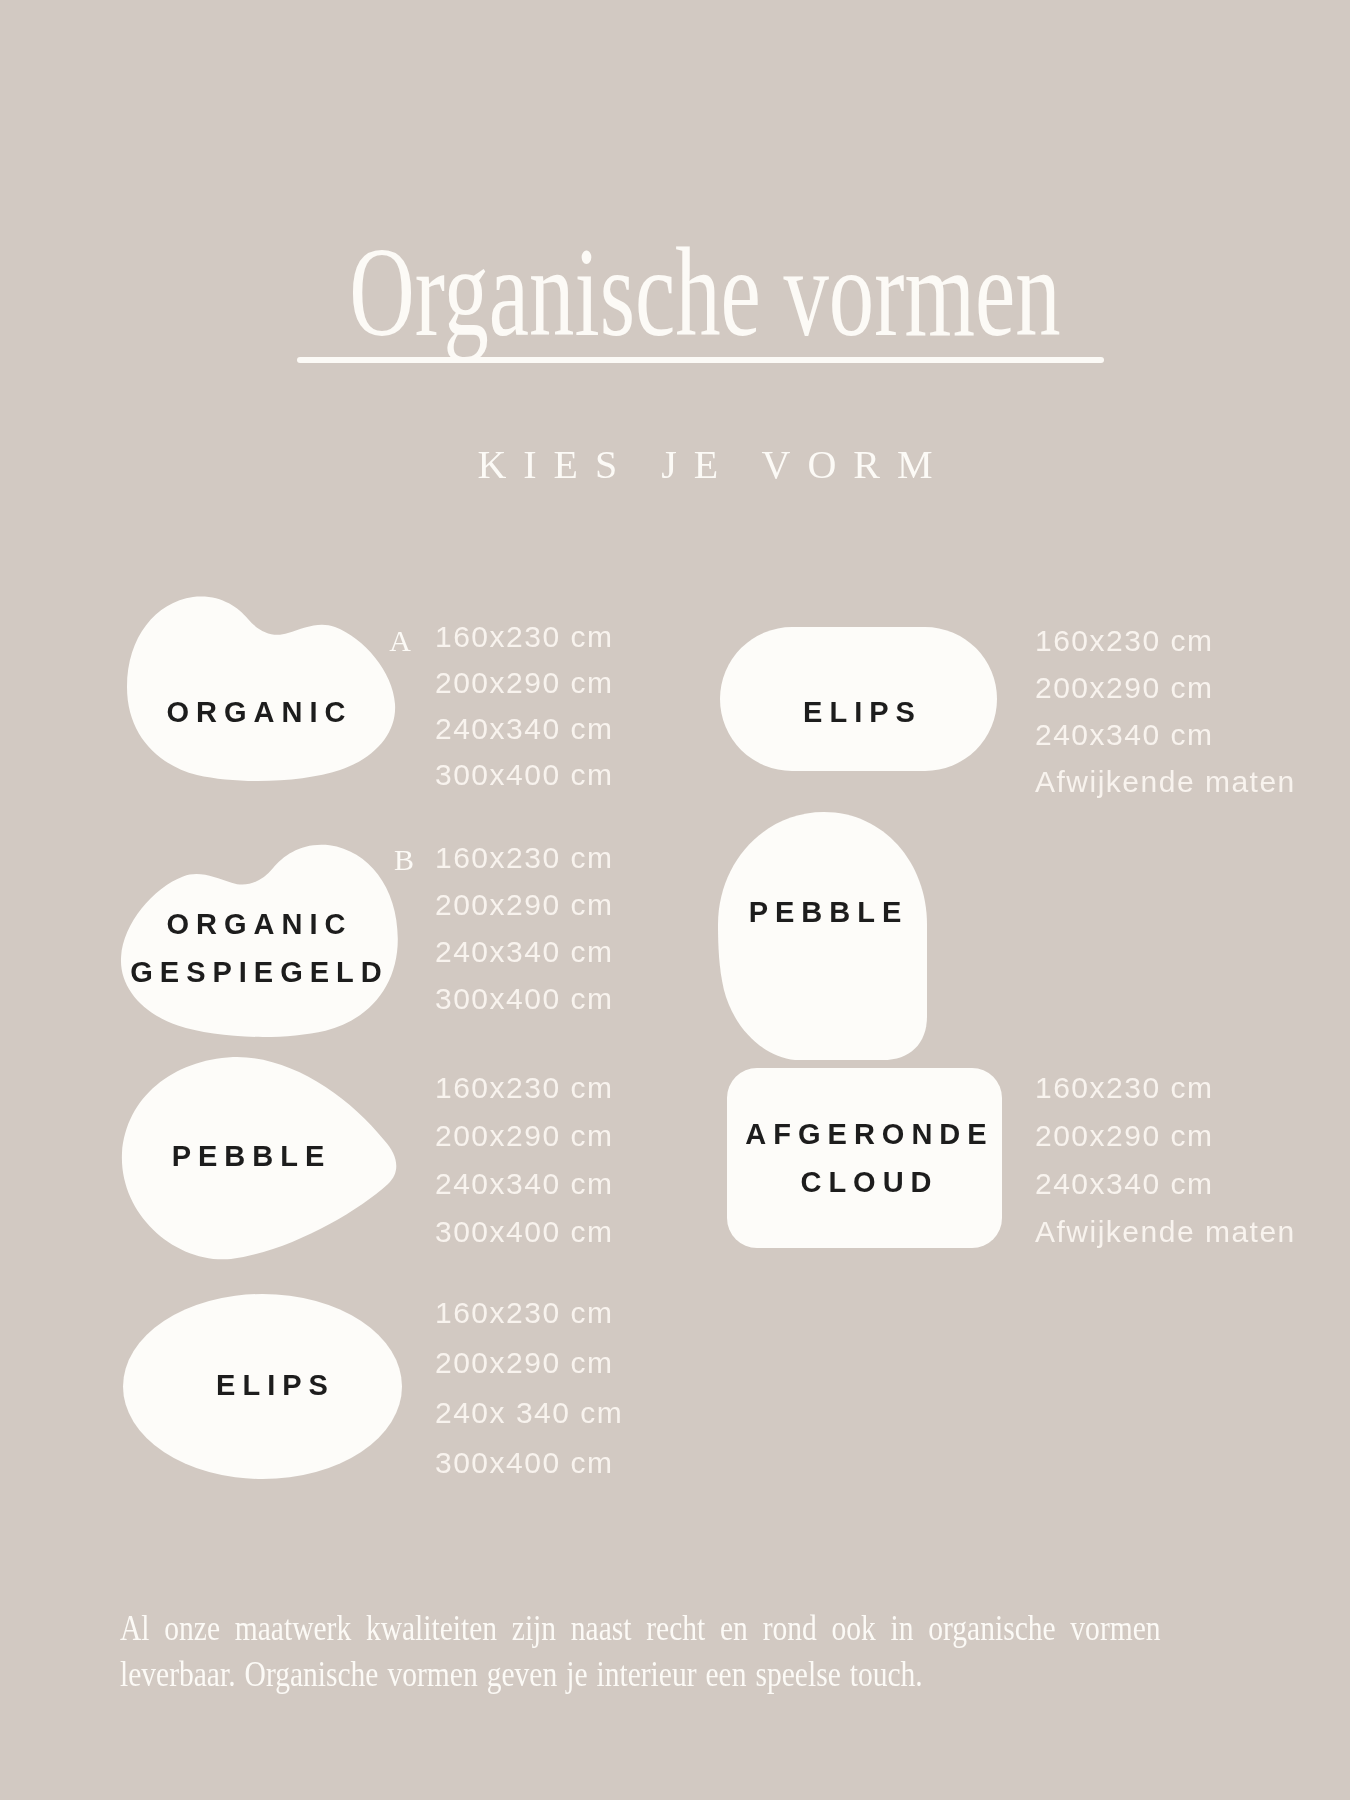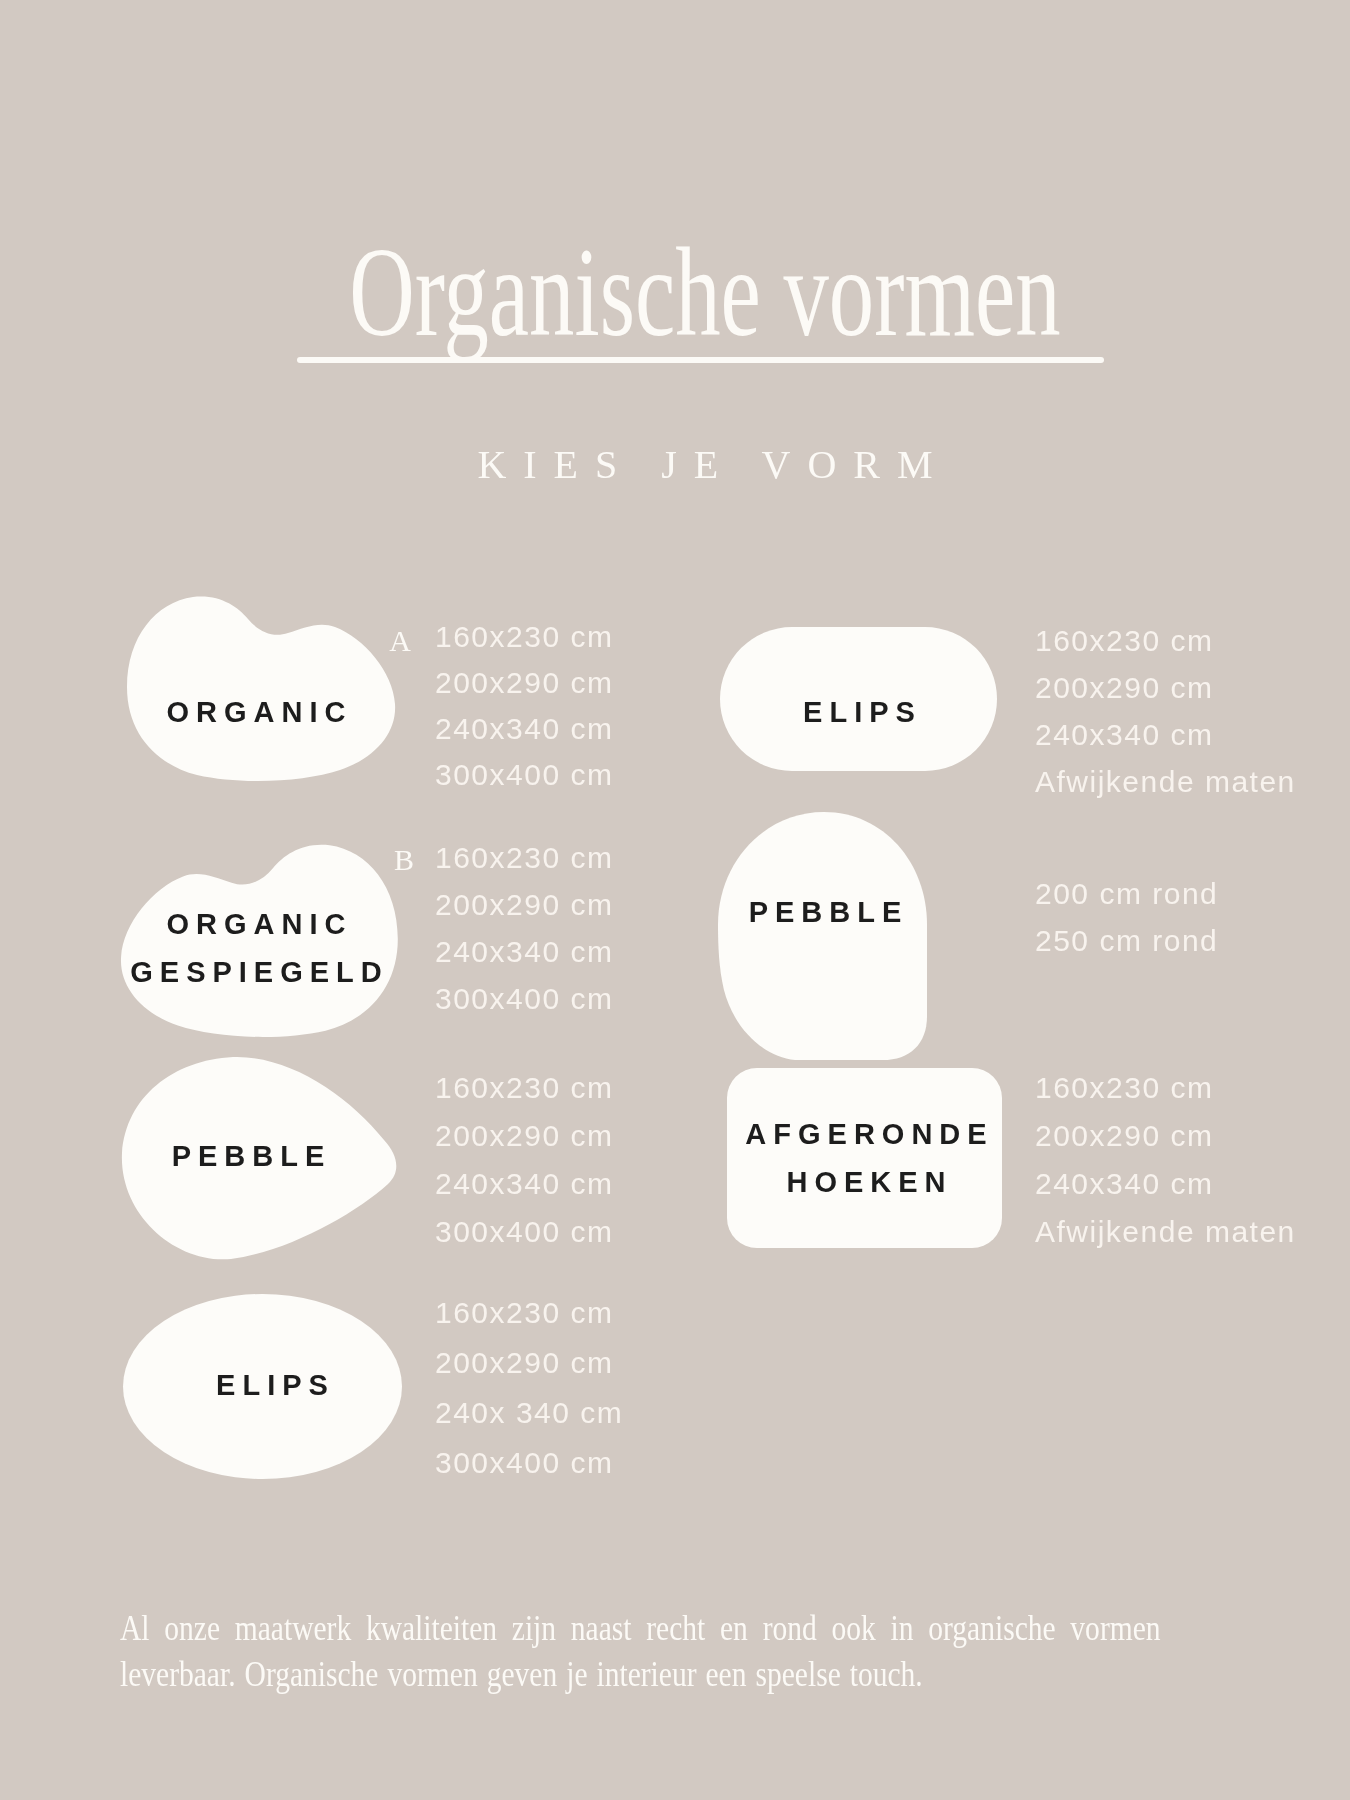--- a/index.html
+++ b/index.html
@@ -113,28 +113,24 @@
     <div class="size-line">160x230 cm</div>
     <div class="size-line">200x290 cm</div>
     <div class="size-line">240x340 cm</div>
     <div class="size-line">Afwijkende maten</div>
   </div>
 
   <svg class="shape" style="left:688px;top:812px;width:209px;height:248px" viewBox="0 0 217 249" preserveAspectRatio="none">
     <path d="M 110 0 C 172 0, 217 51, 217 113 L 217 205 C 217 233, 199 249, 171 249 L 80 249 C 45 245, 16 216, 6 178 C 1 157, 0 135, 0 113 C 0 51, 48 0, 110 0 Z"></path>
   </svg>
   <div class="shape-label" style="left:795px;top:912px">PEBBLE</div>
-  <div class="sizes" style="left:1005px;top:870px;line-height:47px">
-    <div class="size-line">200 cm rond</div>
-    <div class="size-line">250 cm rond</div>
-  </div>
 
   <div class="shape shape-afgeronde"></div>
   <div class="shape-label" style="left:836px;top:1134px">AFGERONDE</div>
-  <div class="shape-label" style="left:836px;top:1182px">HOEKEN</div>
+  <div class="shape-label" style="left:836px;top:1182px">CLOUD</div>
   <div class="sizes" style="left:1005px;top:1064px;line-height:48px">
     <div class="size-line">160x230 cm</div>
     <div class="size-line">200x290 cm</div>
     <div class="size-line">240x340 cm</div>
     <div class="size-line">Afwijkende maten</div>
   </div>
 
   <div class="footer-line footer-line-1">Al onze maatwerk kwaliteiten zijn naast recht en rond ook in organische vormen</div>
   <div class="footer-line footer-line-2">leverbaar. Organische vormen geven je interieur een speelse touch.</div>
 

